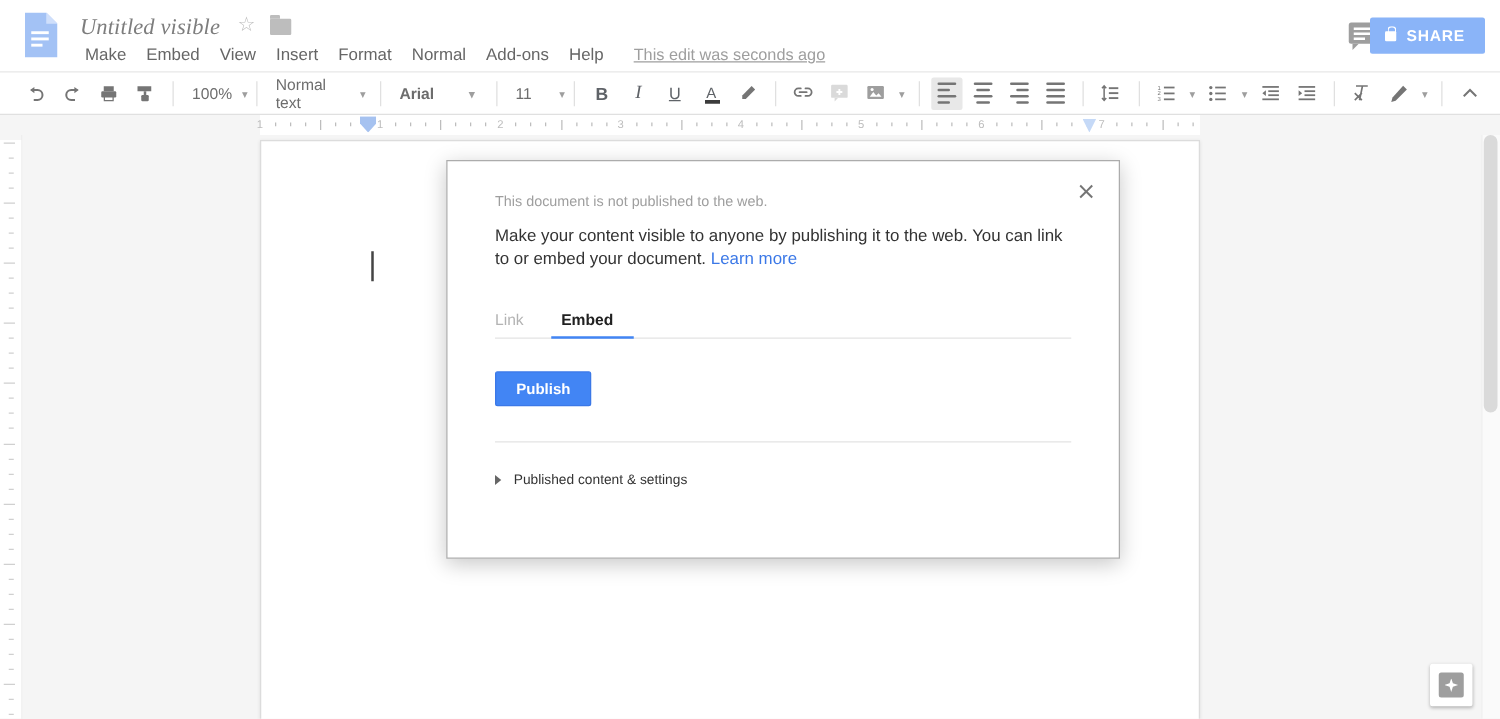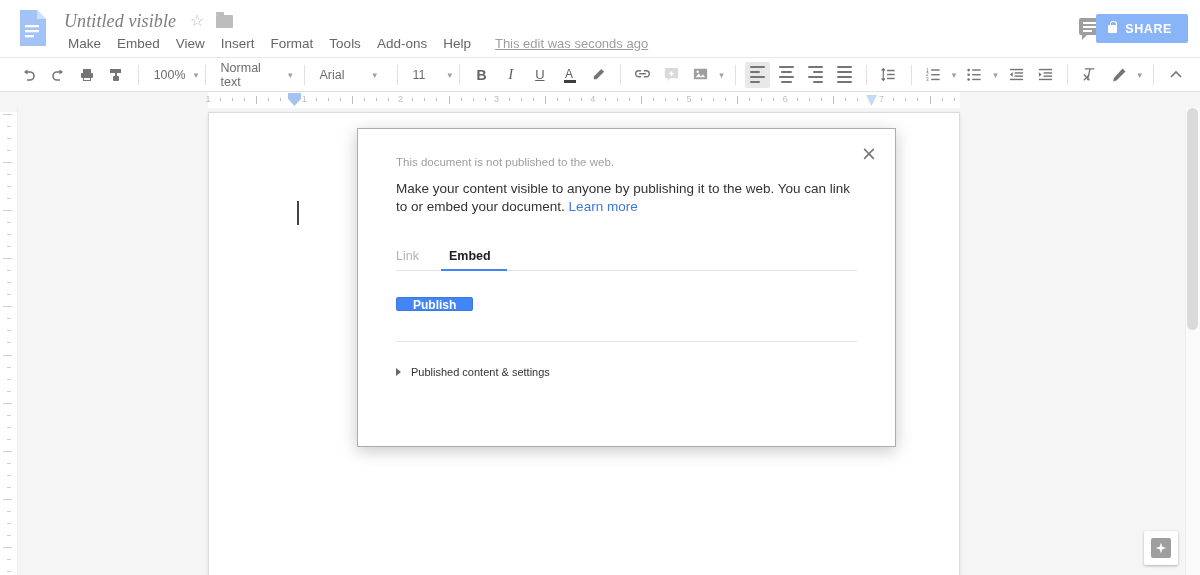--- a/index.html
+++ b/index.html
@@ -92,21 +92,21 @@
   .tb-sep { width: 1px; height: 20px; background: #e0e0e0; margin: 0 7px; }
   .tb-select {
     display: flex; align-items: center; height: 26px; padding: 0 4px 0 8px;
     color: #6d6d6d; font-size: 12.5px; cursor: pointer; border-radius: 2px;
   }
   .tb-select .caret {
     margin-left: 8px; color: #9e9e9e; font-size: 9px;
   }
   .w-zoom { min-width: 52px; }
   .w-style { min-width: 84px; justify-content: space-between; }
-  .w-font  { min-width: 78px; }
+  .w-font  { min-width: 78px; font-weight: bold; }
   .w-size  { min-width: 34px; }
   .caret-only { color:#9e9e9e; font-size: 9px; padding: 0 4px; cursor: pointer; }
 
   
   .ic-lines { width: 15px; }
   .ic-lines i { display:block; height:2px; background:#757575; margin-bottom:3px; border-radius:1px;}
   .ic-lines i:last-child{margin-bottom:0;}
   .al-l i:nth-child(2){width:70%}.al-l i:nth-child(4){width:70%}
   .al-c i:nth-child(2){width:70%; margin-left:15%}.al-c i:nth-child(4){width:70%;margin-left:15%}
   .al-r i:nth-child(2){width:70%; margin-left:30%}.al-r i:nth-child(4){width:70%;margin-left:30%}
@@ -213,21 +213,21 @@
   }
   .tab.active {
     color: #212121; font-weight: bold; padding-right: 6px;
   }
   .tab.active:after {
     content:""; position:absolute; left:-8px; right:-10px; bottom:-1px;
     height: 2px; background: #4285f4;
   }
   .publish-btn {
     margin-top: 26px; background: #4285f4; color: #fff; border: 1px solid #3b78e7;
-    border-radius: 2px; height: 14px; padding: 0 16px; font-size: 12px;
+    border-radius: 2px; height: 28px; padding: 0 16px; font-size: 12px;
     font-weight: bold; cursor: pointer; font-family: "Liberation Sans", sans-serif;
   }
   .modal-divider {
     margin-top: 28px; height: 1px; background: #e4e4e4;
   }
   .disclosure {
     margin-top: 24px; display: flex; align-items: center;
     font-size: 11px; color: #333; cursor: pointer;
   }
   .disclosure .tri {
@@ -256,21 +256,21 @@
     <span class="star-icon">☆</span>
     <span class="folder-icon"></span>
   </div>
 
   <div class="menu-row">
     <span class="menu-item">Make</span>
     <span class="menu-item">Embed</span>
     <span class="menu-item">View</span>
     <span class="menu-item">Insert</span>
     <span class="menu-item">Format</span>
-    <span class="menu-item">Tools</span>
+    <span class="menu-item">Normal</span>
     <span class="menu-item">Add-ons</span>
     <span class="menu-item">Help</span>
     <span class="last-edit">This edit was seconds ago</span>
   </div>
 
   <div class="comment-icon">
     <span class="ln" style="top:4px"></span>
     <span class="ln" style="top:8px"></span>
     <span class="ln" style="top:12px; width:9px"></span>
   </div>

